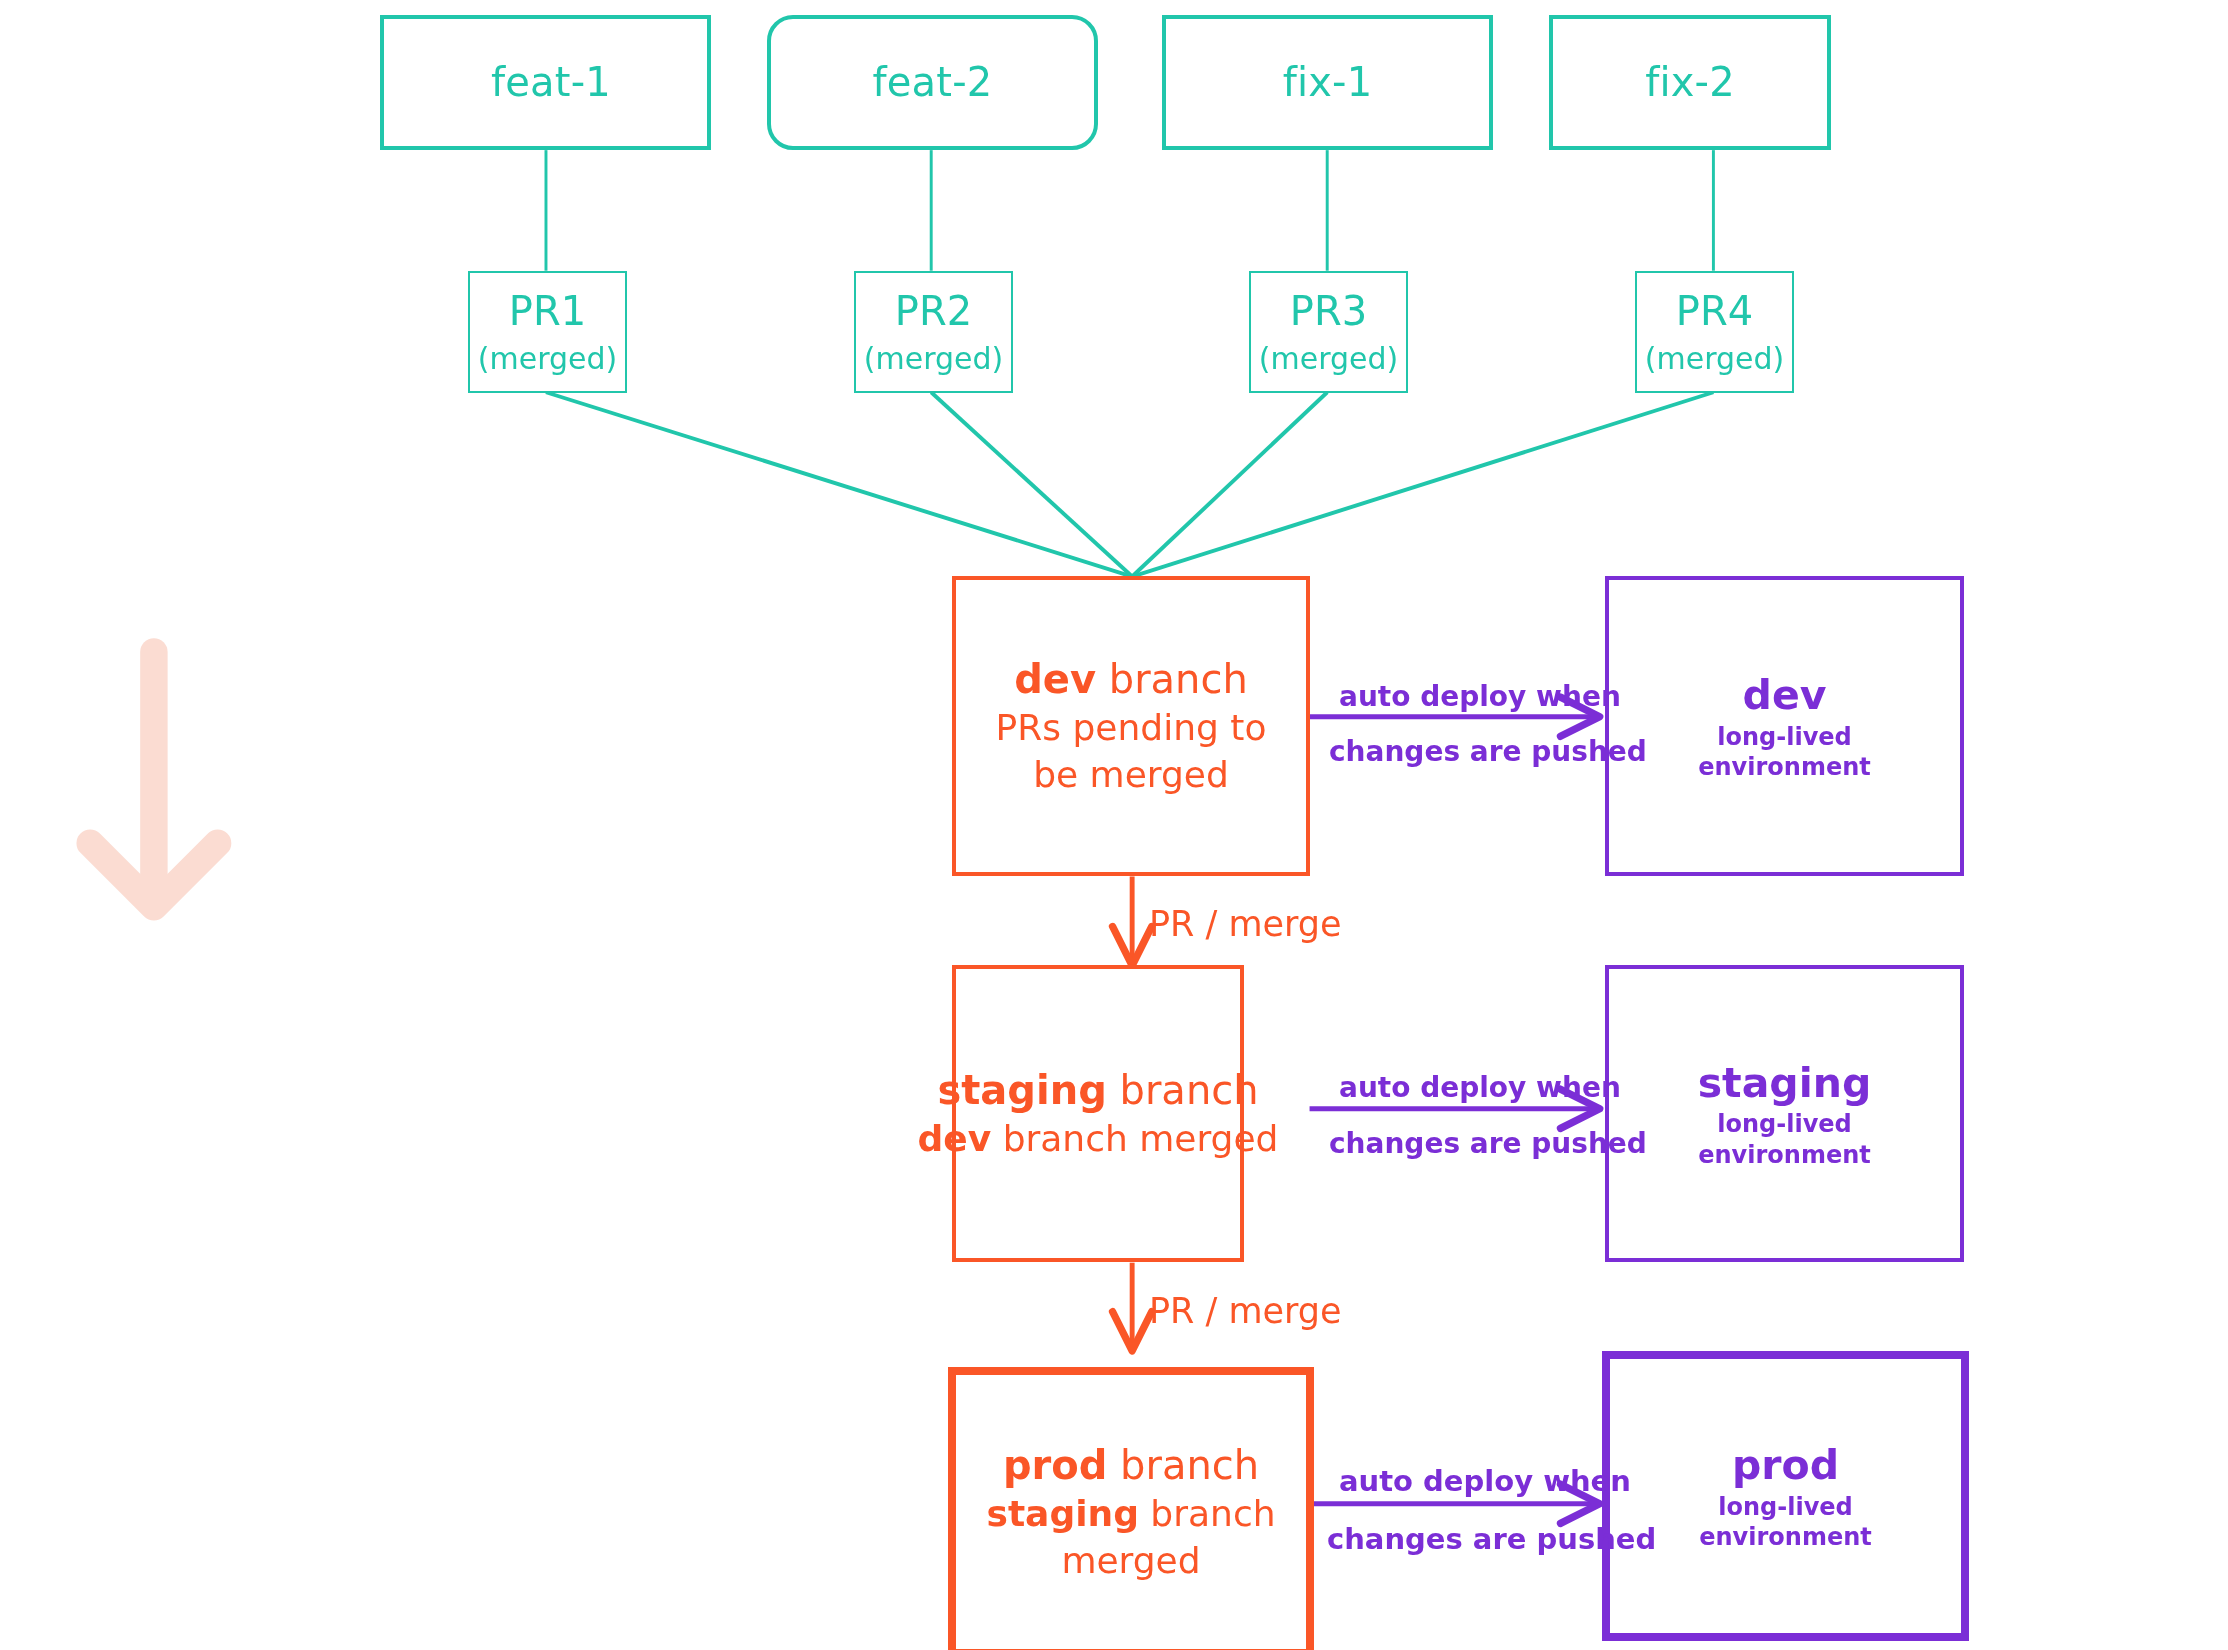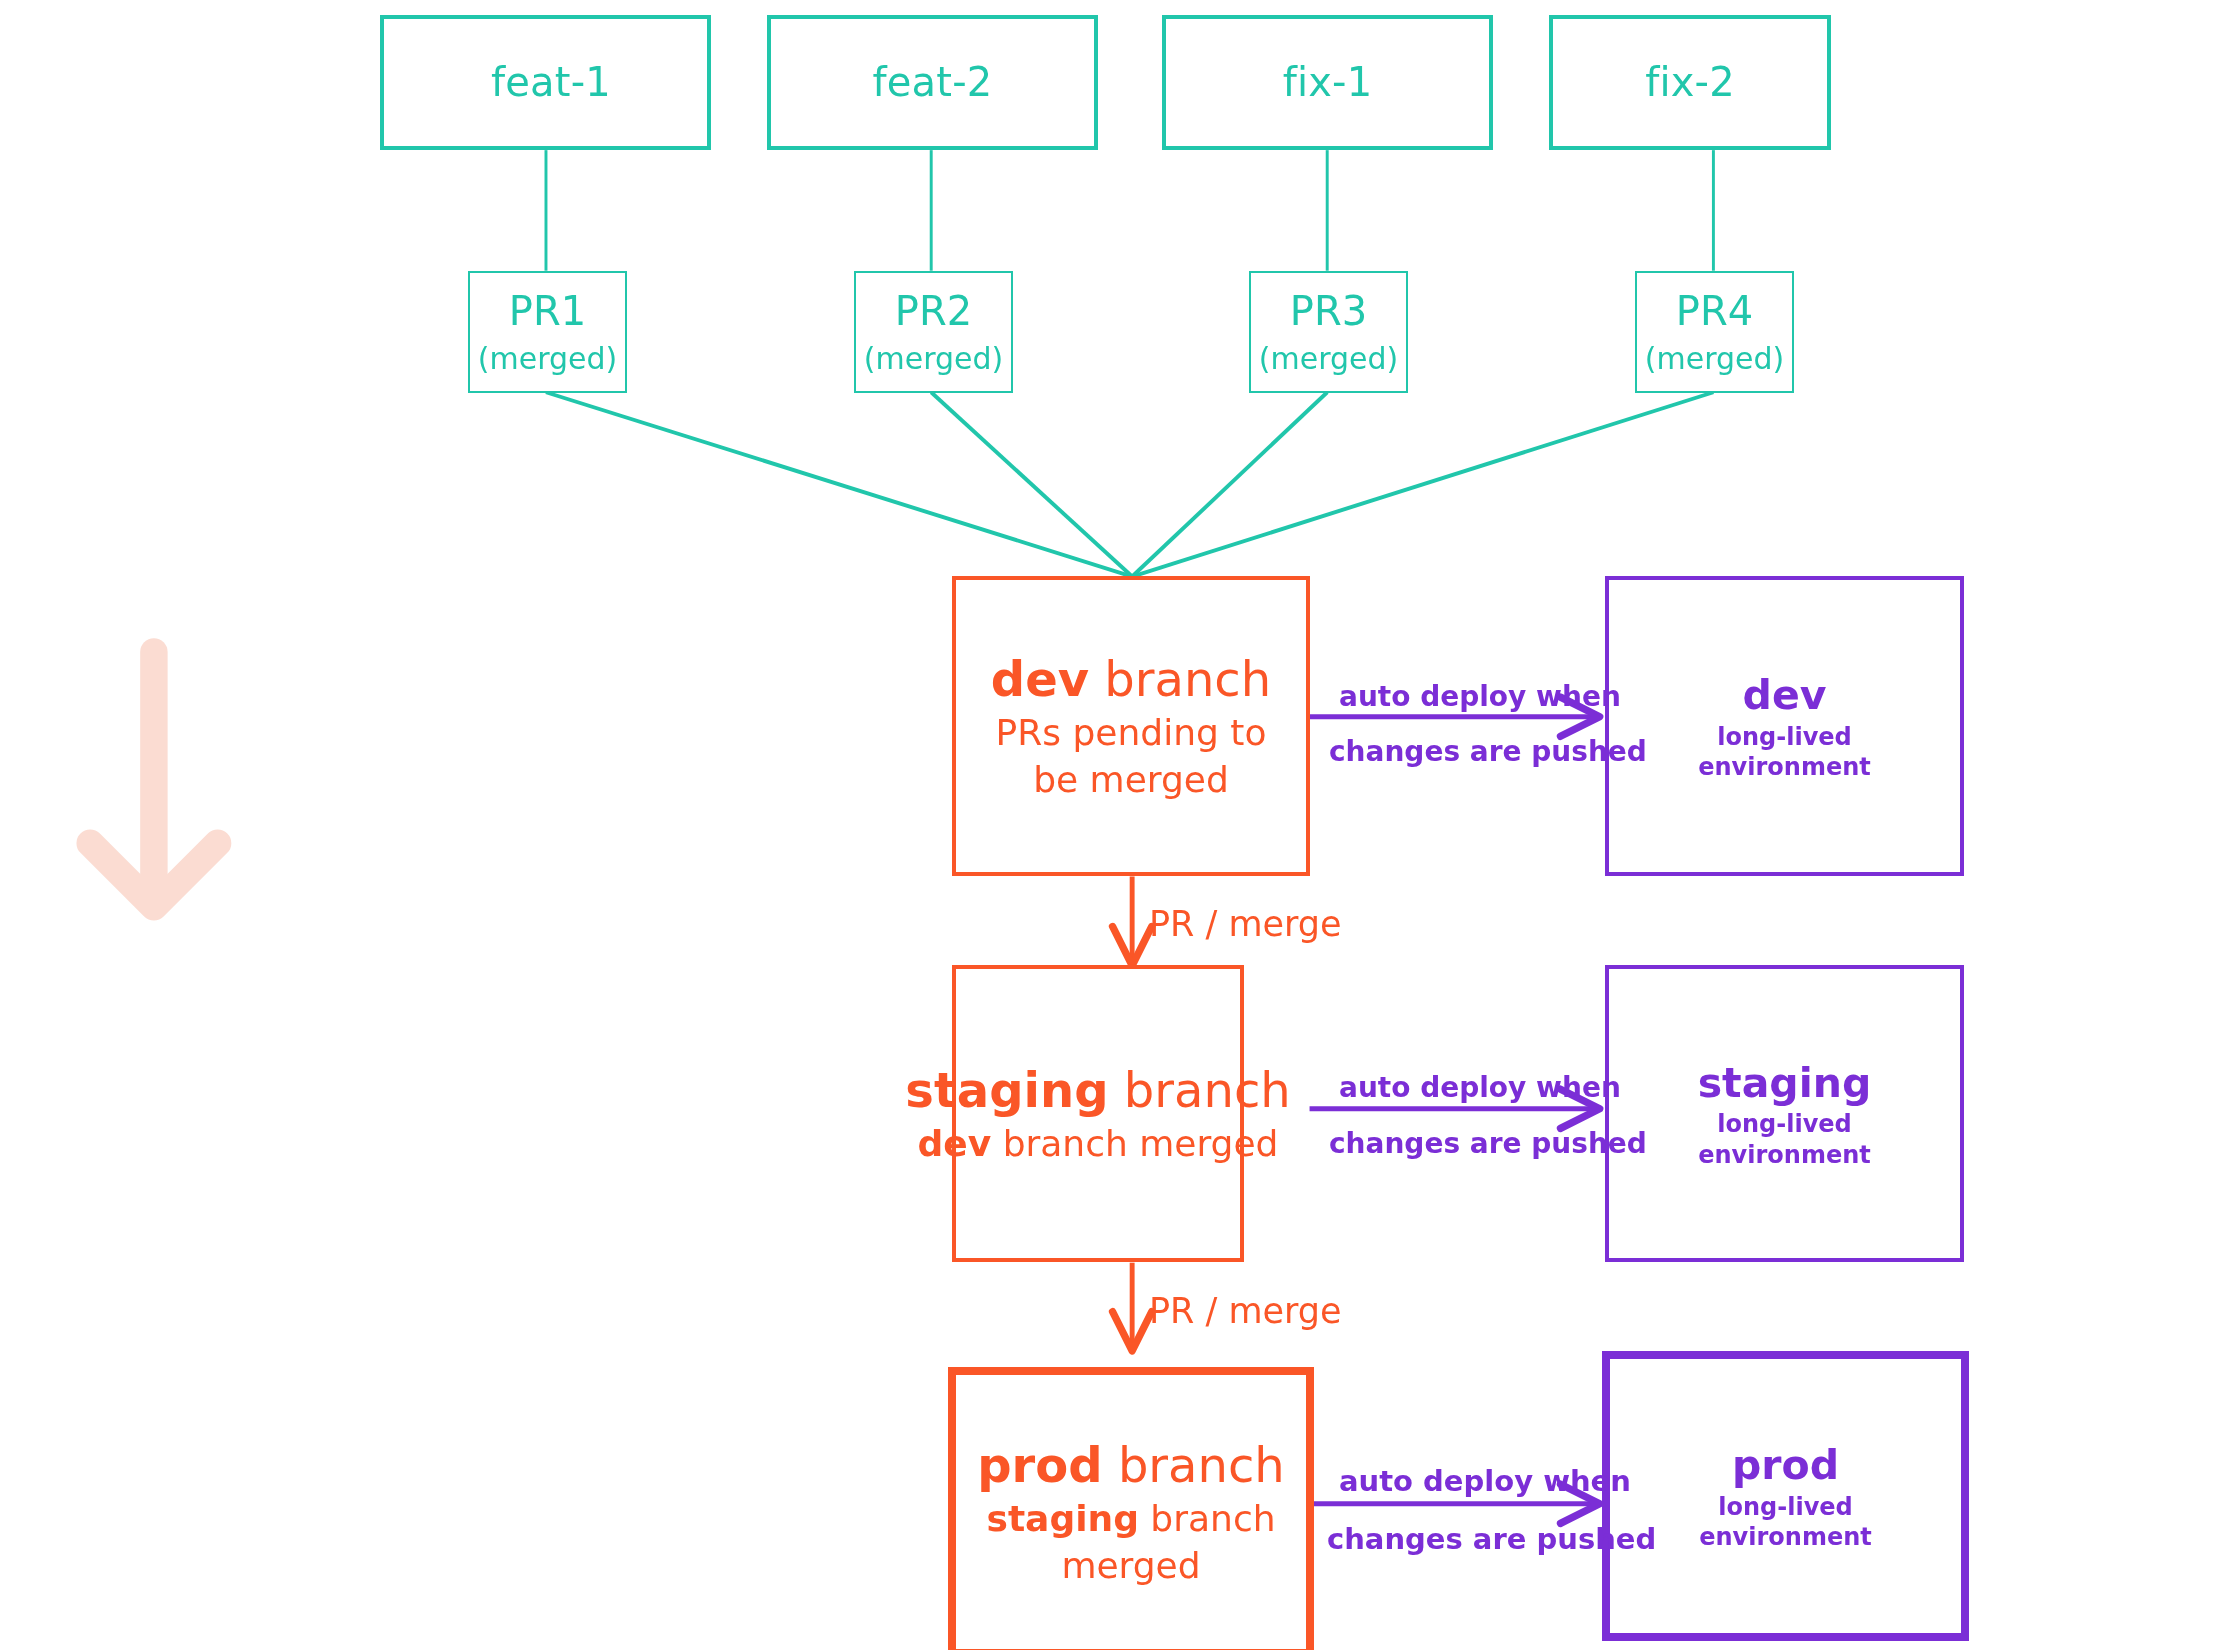--- a/index.html
+++ b/index.html
@@ -62,21 +62,21 @@
   }
 
   
   .orange-box {
     border: 4.9px solid #FA5627;
     color: #FA5627;
     line-height: 1.30;
   }
   .orange-box.emphasis { border-width: 8.8px; margin-top: 16px; }
   .orange-box .line1 {
-    font-size: 48px;
+    font-size: 40px;
     font-weight: 400;
     white-space: nowrap;
   }
   .orange-box .line2 {
     font-size: 36px;
     font-weight: 400;
     max-width: 323px;
   }
   .orange-box b { font-weight: 700; }
 
@@ -158,21 +158,21 @@
 
     <g stroke="#FBDCD2" fill="none" stroke-width="28" stroke-linecap="round" stroke-linejoin="round">
       <line x1="157" y1="665" x2="157" y2="920"></line>
       <path d="M92,860 L157,925 L222,860"></path>
     </g>
   </svg>
 
   <div class="node branch-box" style="left:380px;  top:14.7px;  width:331px; height:135px;padding-left:11px;">
     <span>feat-1</span>
   </div>
-  <div class="node branch-box" style="left:767px;  top:14.7px;  width:331px; height:135px;">
+  <div class="node branch-box" style="left:767px;  top:14.7px;  width:331px; height:135px;border-radius:26px;">
     <span>feat-2</span>
   </div>
   <div class="node branch-box" style="left:1162px; top:14.7px;  width:331px; height:135px;">
     <span>fix-1</span>
   </div>
   <div class="node branch-box" style="left:1549px; top:14.7px;  width:282px; height:135px;">
     <span>fix-2</span>
   </div>
 
   <div class="node pr-box" style="left:468px;  top:271px; width:159px; height:122px;">

